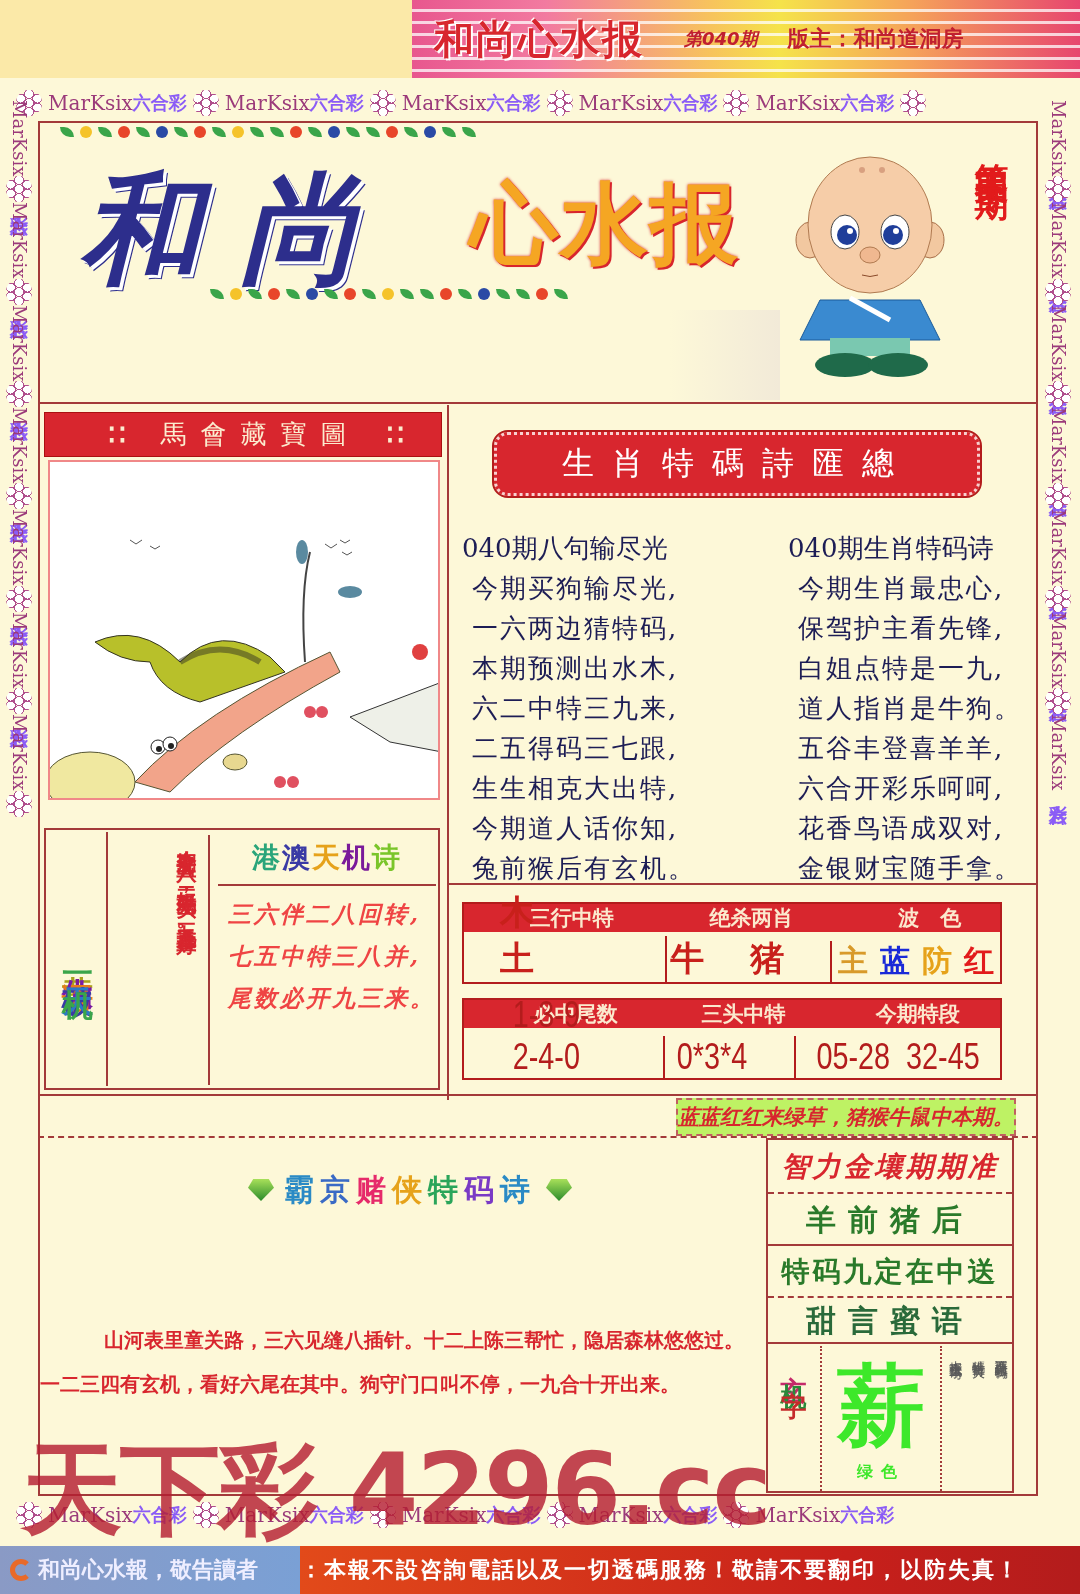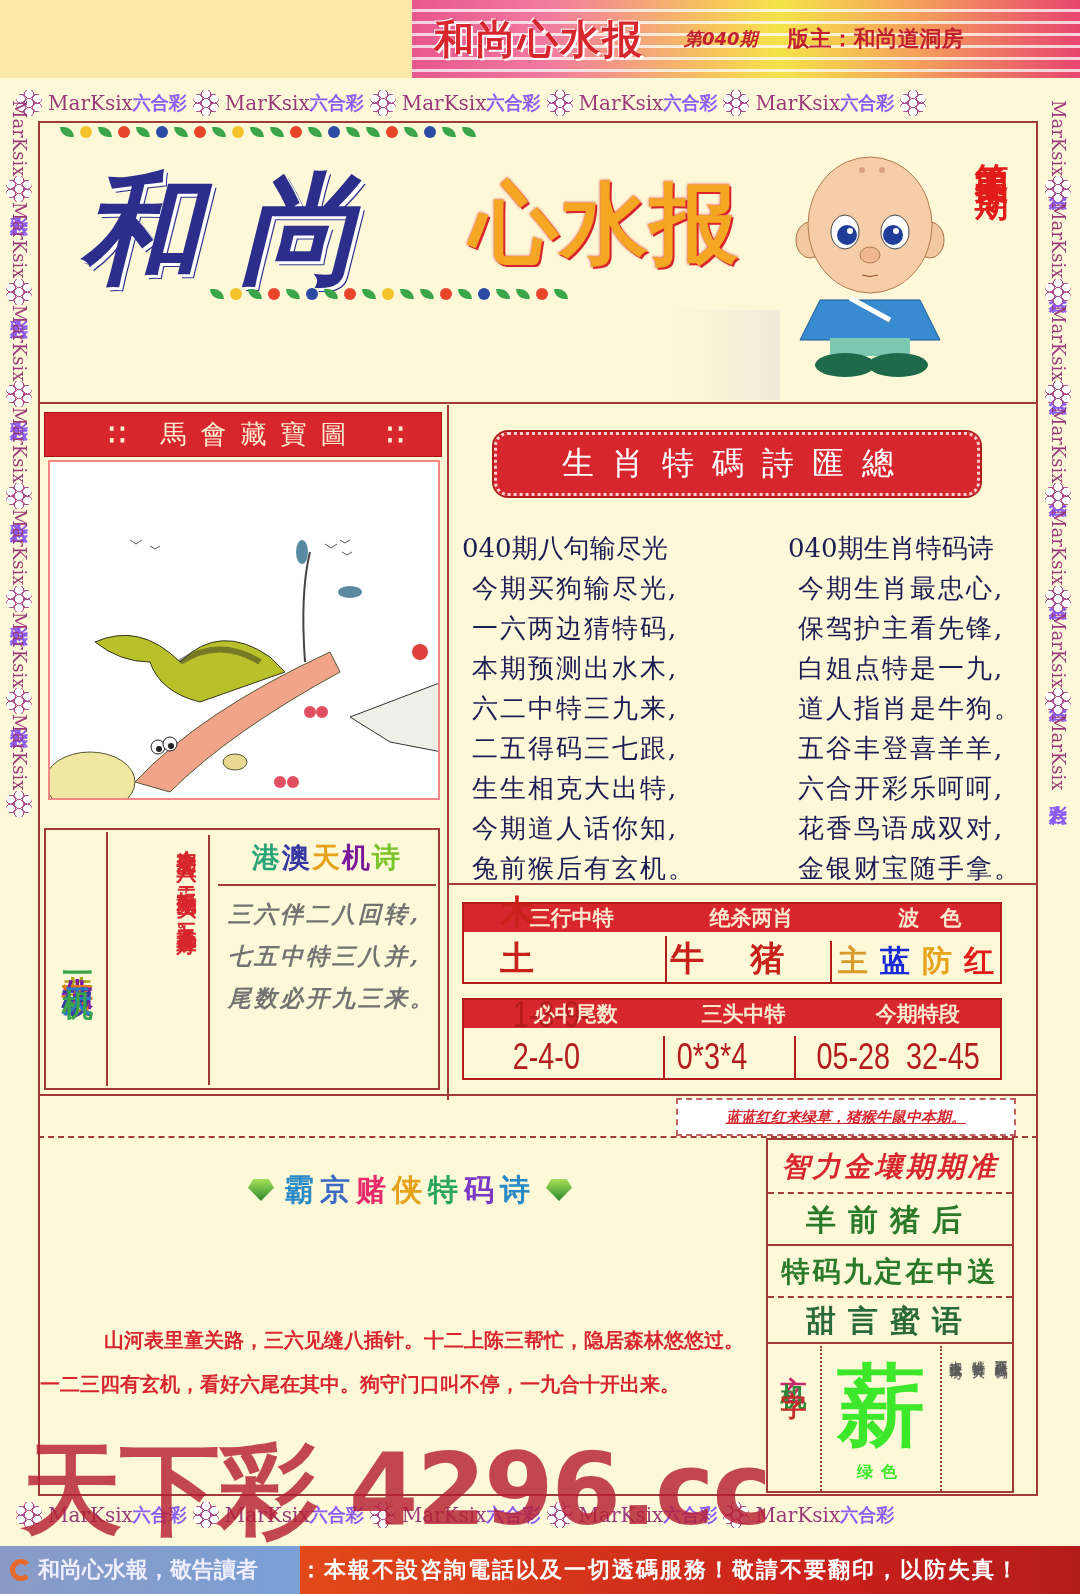--- a/index.html
+++ b/index.html
@@ -90,25 +90,25 @@
   .hdx-col span:nth-child(6){color:#3a3aa5}
   .hdx-col span:nth-child(7){color:#2a7ac5}
   .hdx-col span:nth-child(8){color:#3aa54a}
   .hdx-verse { position:absolute; left:114px; top:835px; width:96px; height:250px; writing-mode:vertical-rl; color:#d8262e; font-size:20px; font-weight:bold; line-height:30px; letter-spacing:2px; border-right:2px solid #a33a3a; padding-right:6px; font-family:"DejaVu Serif", serif; }
   .gam-title { position:absolute; left:218px; top:832px; width:218px; height:54px; border-bottom:2px solid #a33a3a; display:flex; align-items:center; justify-content:center; font-size:28px; font-weight:bold; letter-spacing:2px; font-family:"DejaVu Sans", sans-serif; }
   .gam-title span:nth-child(1){color:#2aa57a}
   .gam-title span:nth-child(2){color:#3a3aa5}
   .gam-title span:nth-child(3){color:#e6a21a}
   .gam-title span:nth-child(4){color:#7a1a9a}
   .gam-title span:nth-child(5){color:#7ac52a}
-  .gam-verse { position:absolute; left:228px; top:893px; width:210px; color:#737373; font-size:23px; font-weight:bold; line-height:42px; letter-spacing:3px; font-family:"DejaVu Serif", serif; font-style:italic; }
+  .gam-verse { position:absolute; left:228px; top:893px; width:210px; color:#ef4444; font-size:23px; font-weight:bold; line-height:42px; letter-spacing:3px; font-family:"DejaVu Serif", serif; font-style:italic; }
 
   
   .hint-strip { position:absolute; left:38px; top:1094px; width:1000px; height:44px; border-top:2px solid #a33a3a; border-bottom:2px dashed #a33a3a; }
-  .hint-text { position:absolute; left:676px; top:1098px; width:340px; height:38px; background:#ffffff; border:2px dashed #c06060; color:#d8262e; font-size:15px; font-weight:bold; display:flex; align-items:center; justify-content:center; font-style:italic; font-family:"DejaVu Serif", serif;text-decoration:underline; }
+  .hint-text { position:absolute; left:676px; top:1098px; width:340px; height:38px; background:#bef264; border:2px dashed #c06060; color:#d8262e; font-size:21px; font-weight:bold; display:flex; align-items:center; justify-content:center; font-style:italic; font-family:"DejaVu Serif", serif; }
 
   
   .bajing-title { position:absolute; left:210px; top:1170px; width:400px; height:40px; display:flex; align-items:center; justify-content:center; font-size:30px; font-weight:bold; letter-spacing:6px; font-family:"DejaVu Sans", sans-serif; }
   .bajing-title .gem { width:26px; height:22px; background:linear-gradient(180deg,#a8e05a,#2a8a2a); clip-path:polygon(20% 0,80% 0,100% 40%,50% 100%,0 40%); margin:0 10px; }
   .bajing-title .t span:nth-child(1){color:#2a8ac5}
   .bajing-title .t span:nth-child(2){color:#3a6ac5}
   .bajing-title .t span:nth-child(3){color:#e62a6a}
   .bajing-title .t span:nth-child(4){color:#e6a21a}
   .bajing-title .t span:nth-child(5){color:#2aa55a}
   .bajing-title .t span:nth-child(6){color:#7a3ac5}

